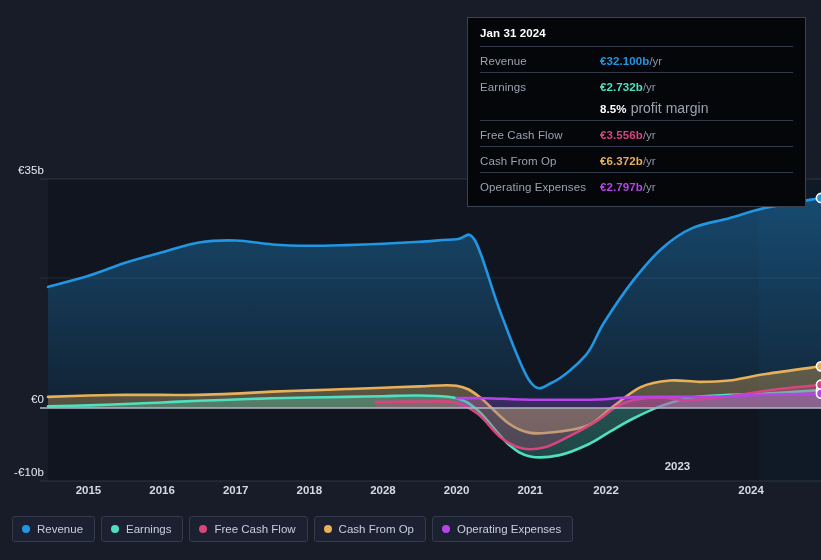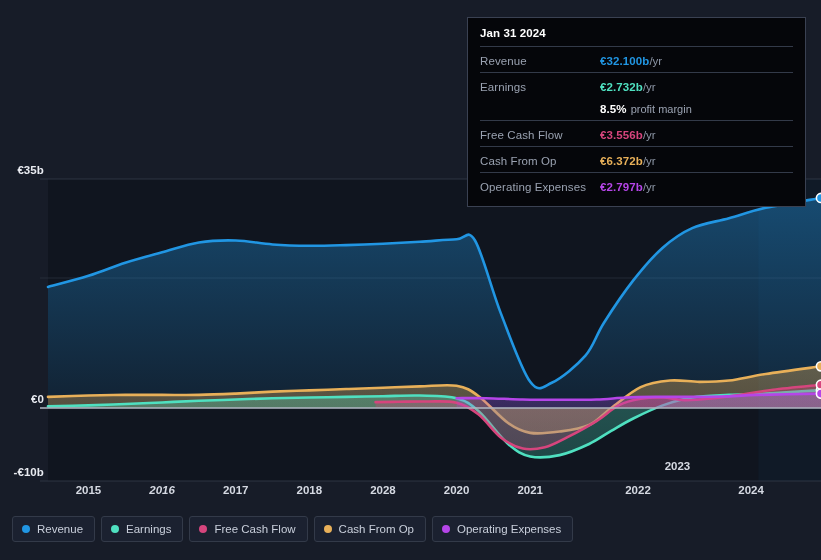--- a/index.html
+++ b/index.html
@@ -11,21 +11,21 @@
   }
   #root { position:relative; width:821px; height:560px; background:#171c28; }
 
   
   #chart-area { position:absolute; left:0; top:0; width:821px; height:510px; }
   #chart-svg { position:absolute; left:0; top:0; }
 
   
   .y-label {
     position:absolute; right:0; width:48px; text-align:right;
-    color:#e8eaf0; font-size:11.5px; font-weight:700;
+    color:#e8eaf0; font-size:11.5px; font-weight:400;
     letter-spacing:.1px; white-space:nowrap;
   }
   .x-label {
     position:absolute; color:#d5d9e2; font-size:11.5px; font-weight:700;
     transform:translateX(-50%); white-space:nowrap;
   }
 
   
   #tooltip {
     position:absolute; left:467px; top:17px; width:339px;
@@ -40,21 +40,21 @@
     display:flex; align-items:baseline;
     border-top:1px solid #333a49; padding:4px 0 3px 0;
   }
   .tt-row.noline { border-top:none; padding-top:1px; }
   .tt-name {
     width:120px; flex:0 0 120px;
     color:#9aa2b1; font-size:11.5px; letter-spacing:.1px;
   }
   .tt-val { font-size:11.5px; font-weight:700; letter-spacing:.1px; }
   .tt-unit { color:#8d96a6; font-size:11.5px; font-weight:400; margin-left:0; }
-  .tt-margin-label { color:#9aa2b1; font-size:11px; margin-left:4px; font-weight:400; }
+  .tt-margin-label { color:#9aa2b1; font-size:14px; margin-left:4px; font-weight:400; }
 
   
   #legend {
     position:absolute; left:12px; top:516px;
     display:flex; gap:6px; align-items:center;
   }
   .legend-item {
     display:flex; align-items:center; gap:7px;
     border:1px solid #333a49; border-radius:3px;
     padding:6px 11px 6px 9px; background:#1b2130;
@@ -117,27 +117,27 @@
   </div>
 
   <div id="y-labels">
       <div class="y-label" style="left: 0px; width: 44px; top: 164px;">€35b</div>
       <div class="y-label" style="left: 0px; width: 44px; top: 393px;">€0</div>
       <div class="y-label" style="left: 0px; width: 44px; top: 466px;">-€10b</div>
     </div>
 
   <div id="x-labels">
       <div class="x-label" style="left: 88.4905px; top: 484px;">2015</div>
-      <div class="x-label" style="left: 162.11px; top: 484px; font-style: italic;">2016</div>
+      <div class="x-label" style="left: 162.11px; top: 484px;">2016</div>
       <div class="x-label" style="left: 235.729px; top: 484px;">2017</div>
       <div class="x-label" style="left: 309.348px; top: 484px;">2018</div>
       <div class="x-label" style="left: 382.967px; top: 484px;">2028</div>
       <div class="x-label" style="left: 456.586px; top: 484px;">2020</div>
       <div class="x-label" style="left: 530.205px; top: 484px;">2021</div>
-      <div class="x-label" style="left: 638px; top: 484px;">2022</div>
+      <div class="x-label" style="left: 606px; top: 484px;">2022</div>
       <div class="x-label" style="left: 677.443px; top: 460px;">2023</div>
       <div class="x-label" style="left: 751.062px; top: 484px;">2024</div>
     </div>
 
   <div id="tooltip">
     <div id="tt-date">Jan 31 2024</div>
     <div id="tt-rows">
         <div class="tt-row">
           <div class="tt-name">Revenue</div>
           <div><span class="tt-val" style="color: rgb(33, 150, 227);">€32.100b</span><span class="tt-unit">/yr</span></div>

